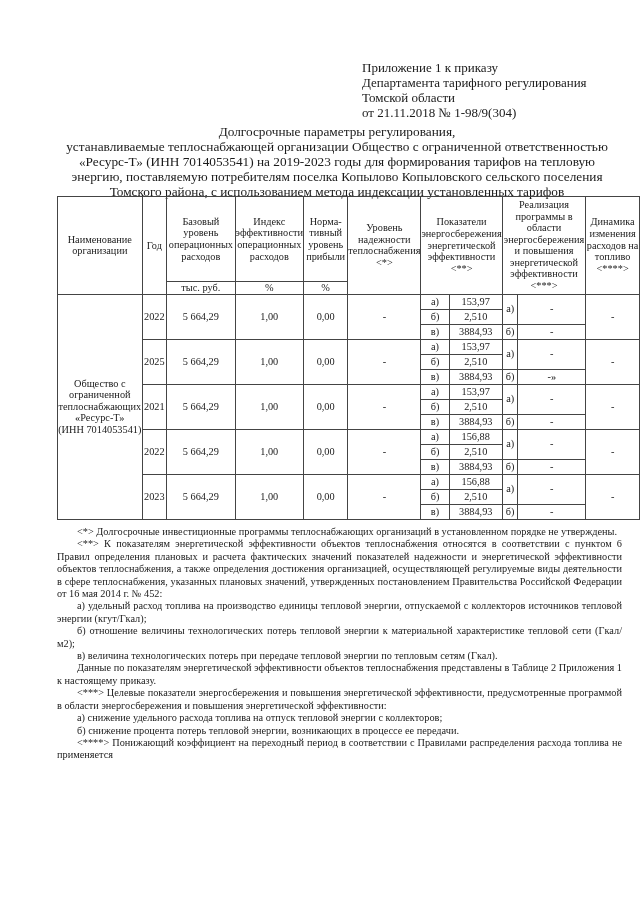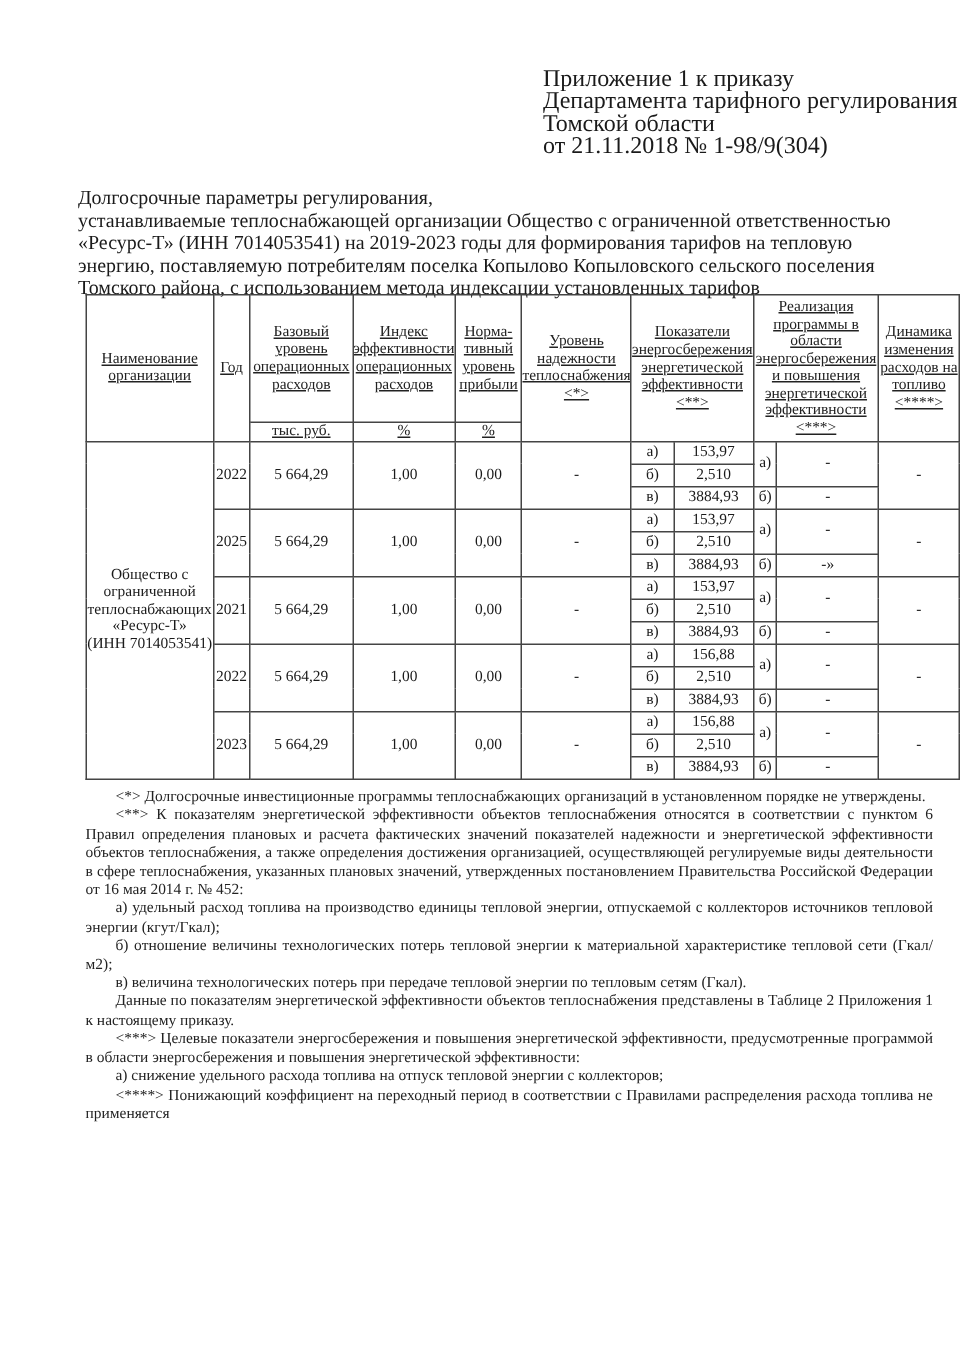--- a/index.html
+++ b/index.html
@@ -1,27 +1,27 @@
 <!DOCTYPE html>
 <html><head>
 <meta charset="utf-8">
 <style>
   html, body { margin: 0; padding: 0; background: #ffffff; }
   body { width: 640px; height: 905px; position: relative; overflow: hidden;
          font-family: "Liberation Serif", serif; color: #1a1a1a; }
-  .appendix { position: absolute; left: 362px; top: 45px; font-size: 16px; line-height: 15px; }
+  .appendix { position: absolute; left: 362px; top: 60px; font-size: 13px; line-height: 15px; }
   .appendix div { white-space: nowrap; }
-  .title { position: absolute; left: 52px; top: 124px; width: 570px; 
+  .title { position: absolute; left: 52px; top: 124px; width: 570px; text-align: center;
            font-size: 13.3px; line-height: 15px; }
   .title div { white-space: nowrap; }
   table.params { position: absolute; left: 57px; top: 196px; border-collapse: collapse;
                  font-size: 10.3px; line-height: 11.6px; table-layout: fixed; }
   table.params td, table.params th { border: 1px solid #444; padding: 0; text-align: center;
                  vertical-align: middle; font-weight: normal; overflow: hidden; }
-  table.params th { color: #222; text-decoration: underline; }
+  table.params th { color: #222; }
   .hdr-h { height: 85px; }
   .unit-h { height: 12px; }
   .sub-h { height: 15px; }
   .lbl { width: 24px; }
   .footnotes { position: absolute; left: 57px; top: 526px; width: 565px; font-size: 10.3px;
                line-height: 12.4px; text-align: justify; color: #222; }
   .footnotes p { margin: 0; text-indent: 20px; }
 </style>
 </head>
 <body>
@@ -213,14 +213,15 @@
 
 <div class="footnotes">
   <p>&lt;*&gt; Долгосрочные инвестиционные программы теплоснабжающих организаций в установленном порядке не утверждены.</p>
   <p>&lt;**&gt; К показателям энергетической эффективности объектов теплоснабжения относятся в соответствии с пунктом 6 Правил определения плановых и расчета фактических значений показателей надежности и энергетической эффективности объектов теплоснабжения, а также определения достижения организацией, осуществляющей регулируемые виды деятельности в сфере теплоснабжения, указанных плановых значений, утвержденных постановлением Правительства Российской Федерации от 16 мая 2014 г. № 452:</p>
   <p>а) удельный расход топлива на производство единицы тепловой энергии, отпускаемой с коллекторов источников тепловой энергии (кгут/Гкал);</p>
   <p>б) отношение величины технологических потерь тепловой энергии к материальной характеристике тепловой сети (Гкал/м2);</p>
   <p>в) величина технологических потерь при передаче тепловой энергии по тепловым сетям (Гкал).</p>
   <p>Данные по показателям энергетической эффективности объектов теплоснабжения представлены в Таблице 2 Приложения 1 к настоящему приказу.</p>
   <p>&lt;***&gt; Целевые показатели энергосбережения и повышения энергетической эффективности, предусмотренные программой в области энергосбережения и повышения энергетической эффективности:</p>
   <p>а) снижение удельного расхода топлива на отпуск тепловой энергии с коллекторов;</p>
+  <p>б) снижение процента потерь тепловой энергии, возникающих в процессе ее передачи.</p>
   <p>&lt;****&gt; Понижающий коэффициент на переходный период в соответствии с Правилами распределения расхода топлива не применяется</p>
 </div>
 
 </body></html>

